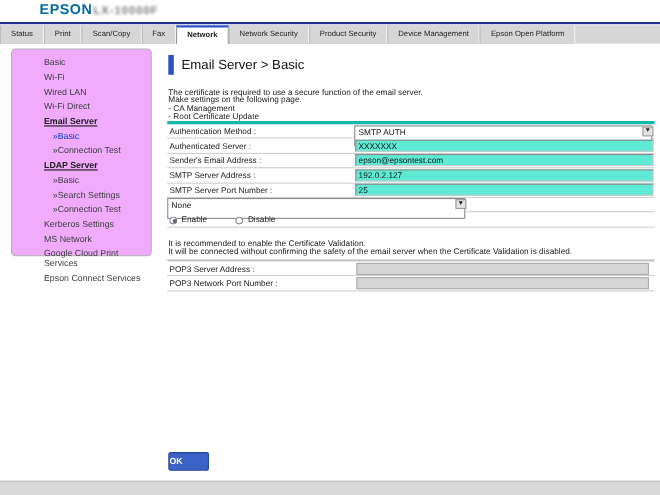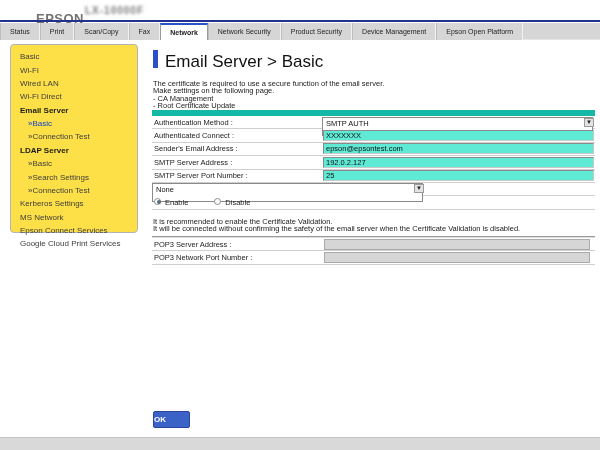--- a/index.html
+++ b/index.html
@@ -2,52 +2,52 @@
 <html><head>
 <meta charset="utf-8">
 <style>
   * { margin:0; padding:0; box-sizing:border-box; }
   html,body { width:600px; height:450px; }
   body { font-family:"Liberation Sans", sans-serif; background:#ffffff; position:relative; overflow:hidden; }
   #page { position:absolute; left:0; top:0; width:600px; height:450px; background:#ffffff; }
 
   
   .header { position:absolute; left:0; top:0; width:600px; height:20px; background:#fff; }
-  .logo { position:absolute; left:18px; top:11px; font-size:13px; font-weight:bold; letter-spacing:.5px; color:#737373; font-style:normal;padding-left:18px; }
+  .logo { position:absolute; left:18px; top:1px; font-size:13px; font-weight:bold; letter-spacing:.5px; color:#0369a1; font-style:normal;padding-left:18px; }
   .model { position:absolute; left:85px; top:5px; font-size:10px; font-weight:bold; color:#777; filter:blur(1.6px); letter-spacing:1px; }
   .navline { position:absolute; left:0; top:20px; width:600px; height:2px; background:#22308f; }
 
   
   .tabstrip { position:absolute; left:0; top:23px; width:600px; height:17px; background:#d6d6d6; border-bottom:1px solid #e6e6e6; white-space:nowrap; font-size:0; }
   .tab { display:inline-block; height:17px; line-height:17px; padding:0 9px; font-size:7px; color:#222; background:#d6d6d6; border-right:1px solid #f2f2f2; border-left:1px solid #bdbdbd; text-align:center; vertical-align:top; cursor:default; }
   .tab.active { background:#ffffff; font-weight:bold; border-top:2px solid #2b50c8; line-height:15px; border-left:1px solid #9a9a9a; border-right:1px solid #9a9a9a; }
 
   
-  .sidebar { position:absolute; left:10px; top:44px; width:128px; height:189px; background:#fde047; border:1px solid #b3b3b3; border-radius:4px; padding-top:5px; }
+  .sidebar { position:absolute; left:10px; top:44px; width:128px; height:189px; background:#f0abfc; border:1px solid #b3b3b3; border-radius:4px; padding-top:5px;padding-left:20px; }
   .side-item { font-size:8px; color:#3c3c3c; padding:2.2px 4px 2.2px 9px; cursor:pointer; }
-  .side-item.section { font-weight:bold; color:#1a1a1a; }
+  .side-item.section { font-weight:bold; color:#1a1a1a; text-decoration:underline; }
   .side-item.sub { padding-left:17px; }
   .side-item.selected { color:#0a3fd0; }
 
   
   .main { position:absolute; left:152px; top:44px; width:443px; }
   .titlebar { position:absolute; left:1px; top:6px; width:5px; height:18px; background:#2b50c8; }
-  .page-title { position:absolute; left:13px; top:8px; font-size:17px; color:#111; }
+  .page-title { position:absolute; left:13px; top:8px; font-size:12px; color:#111; }
   .intro { position:absolute; left:1px; top:36px; font-size:7.5px; color:#222; line-height:7.3px; }
 
-  .formtable { position:absolute; left:0px; top:66px; width:443px; border-top:6px solid #14b8a6; }
+  .formtable { position:absolute; left:0px; top:66px; width:443px; border-top:3px solid #14b8a6; }
   .frow { display:flex; height:13.4px; border-bottom:1px solid #cfcfcf; align-items:center; }
   .flabel { width:170px; font-size:7.5px; color:#222; padding-left:2px; }
   .ffield { width:273px; position:relative; height:13.4px; }
   .tinput { position:absolute; left:1px; top:1px; width:271px; height:11px; border:1px solid #8a8a8a; border-bottom-color:#c9c9c9; border-right-color:#c9c9c9; background:#5eead4; font-size:7.5px; font-family:"Liberation Sans",sans-serif; color:#111; padding:0 2px; }
   .tinput.pw { letter-spacing:0px; font-size:8px; font-weight:bold; }
   .tselect { position:absolute; left:0px; top:1px; width:271px; height:11px; border:1px solid #8a8a8a; background:#fff; font-size:7.5px; color:#111; line-height:9px; padding:1px 14px 16px 3px; }
   .selbtn { position:absolute; right:1px; top:2px; width:10px; height:9px; background:#e3e3e3; border:1px solid #9a9a9a; font-size:6px; line-height:7px; text-align:center; color:#222; }
   .radio-group { position:absolute; left:2px; top:1px; display:flex; gap:26px; align-items:center; height:11px; }
-  .radio-opt { display:flex; align-items:flex-start; gap:4px; font-size:7.5px; color:#222; }
+  .radio-opt { display:flex; align-items:flex-end; gap:4px; font-size:7.5px; color:#222; }
   .rdot { width:7px; height:7px; border-radius:50%; border:1px solid #8c8c8c; background:#fdfdfd; position:relative; }
   .rdot.on::after { content:""; position:absolute; left:1.5px; top:1.5px; width:4px; height:4px; border-radius:50%; background:#5a6b80; }
 
   .note { position:absolute; left:1px; top:174px; font-size:7.5px; color:#222; line-height:7.3px; }
   .divider { position:absolute; left:0; top:192px; width:443px; height:2px; border-top:1px solid #9a9a9a; border-bottom:1px solid #dedede; }
 
   .pop3table { position:absolute; left:0; top:194px; width:443px; }
   .pinput { position:absolute; left:2px; top:1px; width:266px; height:11px; border:1px solid #aaaaaa; background:#d6d6d6; }
 
   .okbtn { position:absolute; left:153px; top:411px; width:37px; height:17px; background:#3b62c6; border:1px solid #28479c; border-radius:2px; color:#fff; font-size:8px; font-weight:bold; line-height:15px; cursor:pointer; }
@@ -74,22 +74,22 @@
       <div class="side-item item">Wi-Fi Direct</div>
       <div class="side-item section">Email Server</div>
       <div class="side-item sub selected">»Basic</div>
       <div class="side-item sub">»Connection Test</div>
       <div class="side-item section">LDAP Server</div>
       <div class="side-item sub">»Basic</div>
       <div class="side-item sub">»Search Settings</div>
       <div class="side-item sub">»Connection Test</div>
       <div class="side-item item">Kerberos Settings</div>
       <div class="side-item item">MS Network</div>
+      <div class="side-item item">Google Cloud Print Services</div>
       <div class="side-item item">Epson Connect Services</div>
-      <div class="side-item item">Google Cloud Print Services</div>
     </div>
 
   <div class="main">
     <div class="titlebar"></div>
     <div class="page-title">Email Server &gt; Basic</div>
     <div class="intro" id="intro">
         <div>The certificate is required to use a secure function of the email server.</div>
         <div>Make settings on the following page.</div>
         <div>- CA Management</div>
         <div>- Root Certificate Update</div>
@@ -97,21 +97,21 @@
 
     <div class="formtable" id="formtable">
         <div class="frow">
           <div class="flabel">Authentication Method :</div>
           <div class="ffield">
             <div class="tselect">SMTP AUTH</div>
             <div class="selbtn">▼</div>
           </div>
         </div>
         <div class="frow">
-          <div class="flabel">Authenticated Connect :</div>
+          <div class="flabel">Authenticated Server :</div>
           <div class="ffield">
             <input class="tinput" type="text" value="XXXXXXX" style="">
           </div>
         </div>
         <div class="frow">
           <div class="flabel">Sender's Email Address :</div>
           <div class="ffield">
             <input class="tinput" type="text" value="epson@epsontest.com" style="">
           </div>
         </div>

